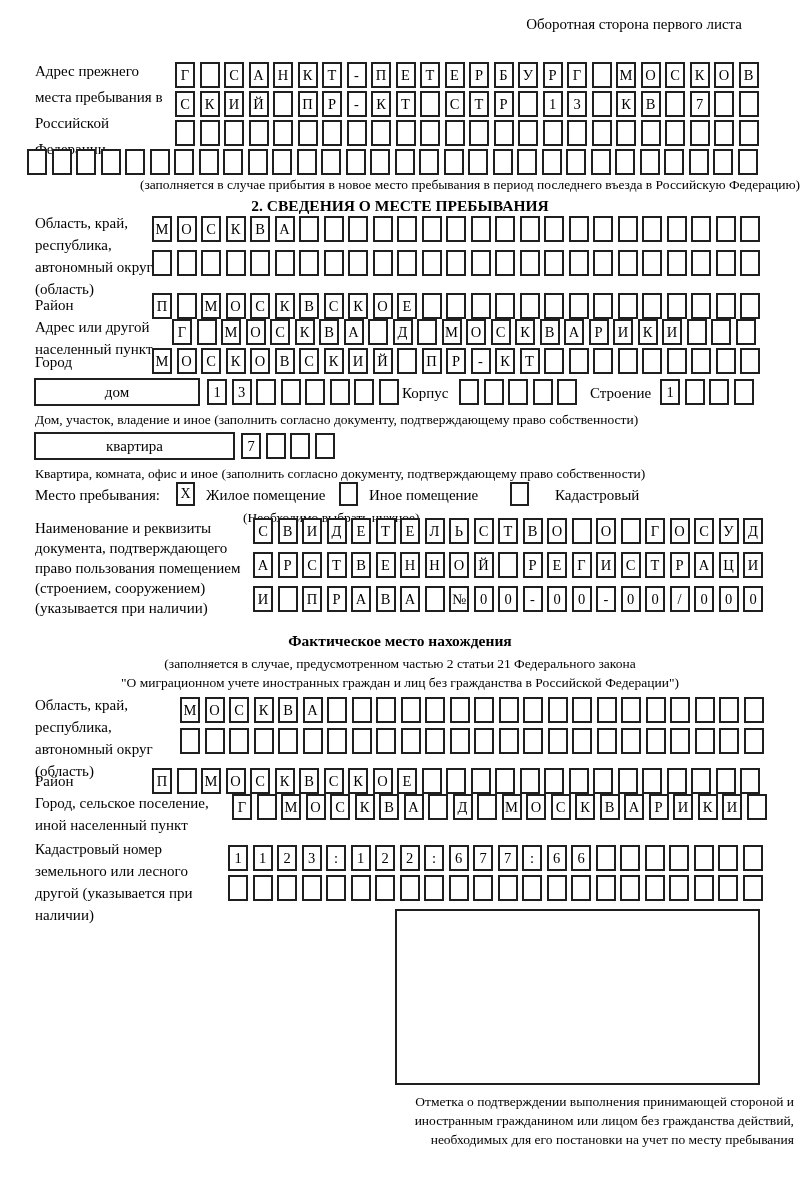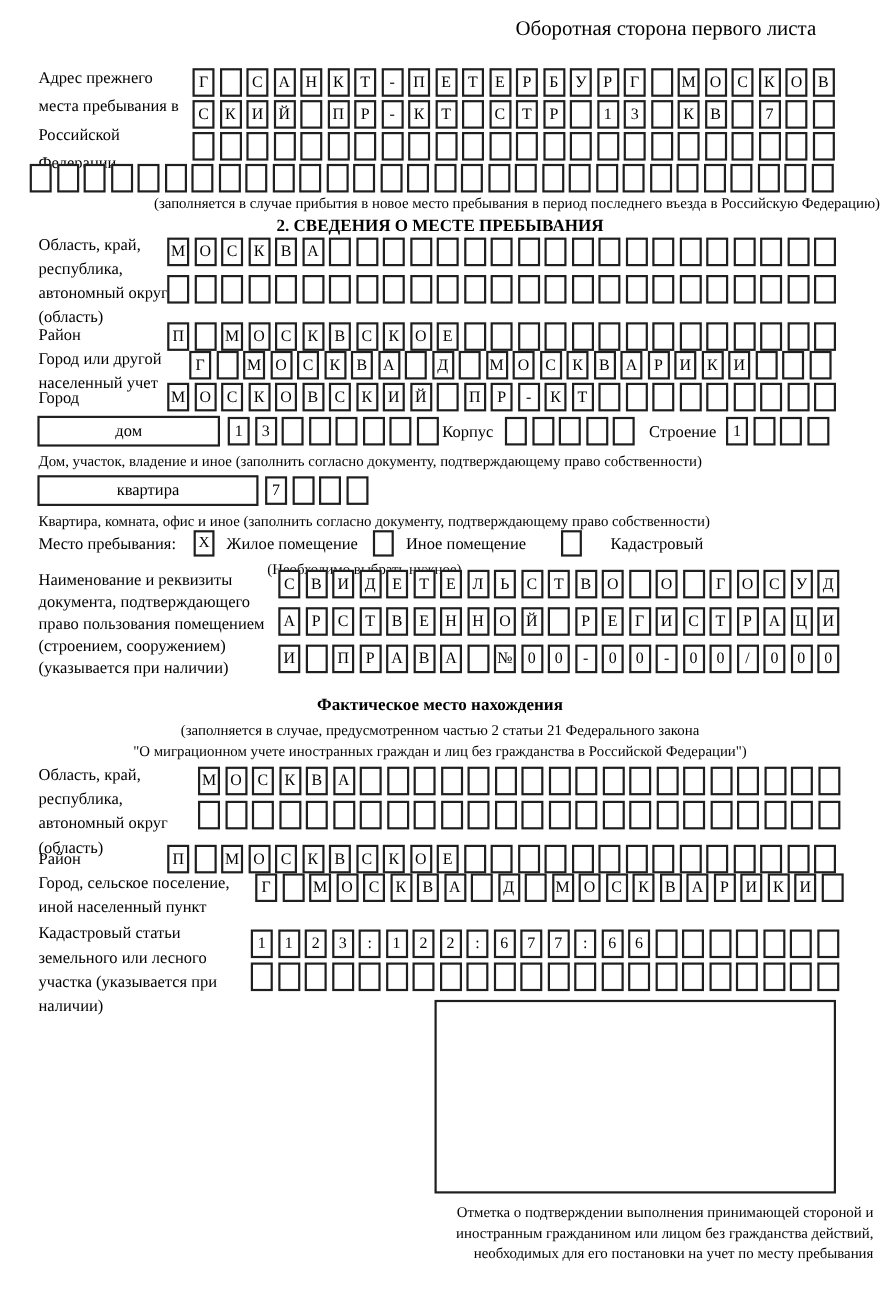--- a/index.html
+++ b/index.html
@@ -3,21 +3,21 @@
 <meta charset="utf-8">
 <style>
   * { margin:0; padding:0; box-sizing:border-box; }
   html,body { background:#fff; }
   body {
     width:800px; height:1180px; position:relative; overflow:hidden;
     font-family:"Liberation Serif","DejaVu Serif",serif; color:#000;
     font-size:15px;
   }
   .abs { position:absolute; }
-  .hdr { top:16px; left:0; width:742px; text-align:right; font-size:19px; }
+  .hdr { top:16px; left:0; width:742px; text-align:right; font-size:15px; }
   .lbl { font-size:15px; line-height:22px; }
   .lh26 { line-height:26px; }
   .cellrow { display:flex; }
   .cell {
     flex:none; width:20px; height:26px; border:2px solid #1f1f1f;
     margin-right:4.5px; display:flex; align-items:center; justify-content:center;
     font-size:14.5px; background:#fff;
   }
   .caption { width:100%; text-align:center; font-size:13.5px; }
   .sect-title { width:100%; text-align:center; font-size:15.5px; font-weight:bold; }
@@ -231,21 +231,21 @@
     <div class="cell"></div>
     <div class="cell"></div>
     <div class="cell"></div>
     <div class="cell"></div>
     <div class="cell"></div>
     <div class="cell"></div>
     <div class="cell"></div>
     <div class="cell"></div>
   </div>
 
-<div class="abs lbl" style="left:35px; top:316px; width:138px;">Город или другой населенный учет</div>
+<div class="abs lbl" style="left:35px; top:316px; width:138px;">Адрес или другой населенный пункт</div>
 <div class="abs cellrow" style="left:172px; top:319px;">
     <div class="cell">Г</div>
     <div class="cell"></div>
     <div class="cell">М</div>
     <div class="cell">О</div>
     <div class="cell">С</div>
     <div class="cell">К</div>
     <div class="cell">В</div>
     <div class="cell">А</div>
     <div class="cell"></div>
@@ -518,21 +518,21 @@
     <div class="cell">К</div>
     <div class="cell">В</div>
     <div class="cell">А</div>
     <div class="cell">Р</div>
     <div class="cell">И</div>
     <div class="cell">К</div>
     <div class="cell">И</div>
     <div class="cell"></div>
   </div>
 
-<div class="abs lbl" style="left:35px; top:838px; width:182px;">Кадастровый статьи земельного или лесного участка (указывается при наличии)</div>
+<div class="abs lbl" style="left:35px; top:838px; width:182px;">Кадастровый номер земельного или лесного другой (указывается при наличии)</div>
 <div class="abs cellrow" style="left:228px; top:845px;">
     <div class="cell">1</div>
     <div class="cell">1</div>
     <div class="cell">2</div>
     <div class="cell">3</div>
     <div class="cell">:</div>
     <div class="cell">1</div>
     <div class="cell">2</div>
     <div class="cell">2</div>
     <div class="cell">:</div>

